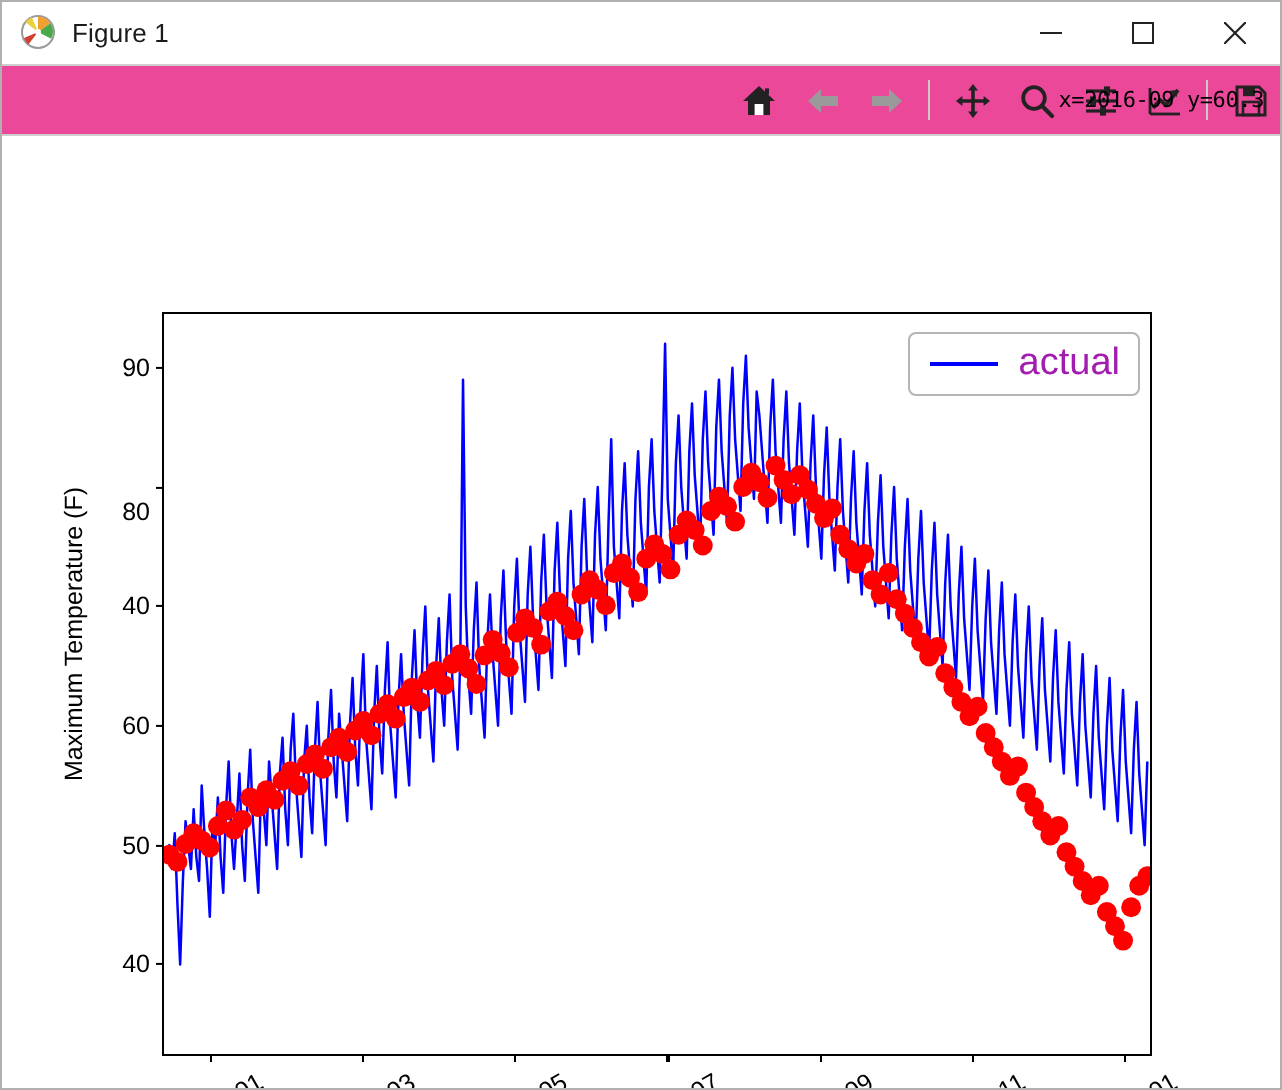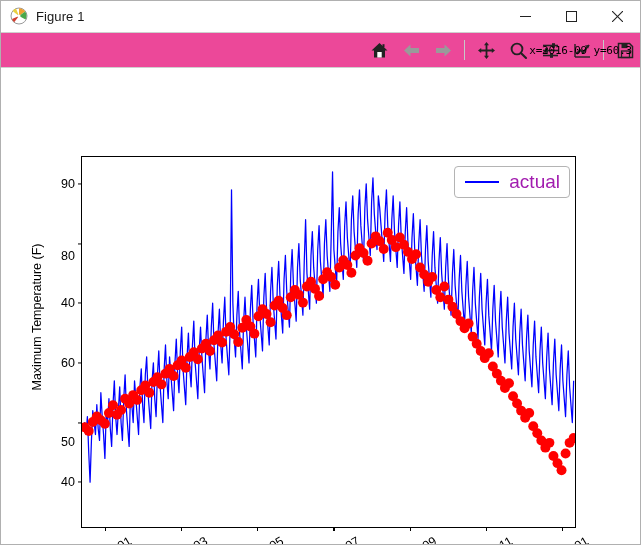--- a/index.html
+++ b/index.html
@@ -329,21 +329,21 @@
             <ellipse cx="485.53" cy="298.20" rx="5.00" ry="5.00" fill="#ff0000"></ellipse>
             <ellipse cx="489.59" cy="287.40" rx="5.00" ry="5.00" fill="#ff0000"></ellipse>
             <ellipse cx="493.65" cy="282.60" rx="5.00" ry="5.00" fill="#ff0000"></ellipse>
           </g>
       </svg>
 
       <div id="ytick-container">
           <div class="ytick-mark" style="top: 87.9032%;"></div>
           <div class="ytick-lbl" style="top: 87.9032%; text-align: right;">40</div>
           <div class="ytick-mark" style="top: 71.7742%;"></div>
-          <div class="ytick-lbl" style="top: 71.7742%; margin-top: 19px;">50</div>
+          <div class="ytick-lbl" style="top: 71.7742%;">50</div>
           <div class="ytick-mark" style="top: 55.6452%;"></div>
           <div class="ytick-lbl" style="top: 55.6452%;">60</div>
           <div class="ytick-mark" style="top: 39.5161%;"></div>
           <div class="ytick-lbl" style="top: 39.5161%;">40</div>
           <div class="ytick-mark" style="top: 23.3871%;"></div>
           <div class="ytick-lbl" style="top: 23.3871%; margin-top: 12px;">80</div>
           <div class="ytick-mark" style="top: 7.25806%;"></div>
           <div class="ytick-lbl" style="top: 7.25806%;">90</div>
         </div>
       <div id="xtick-container">

